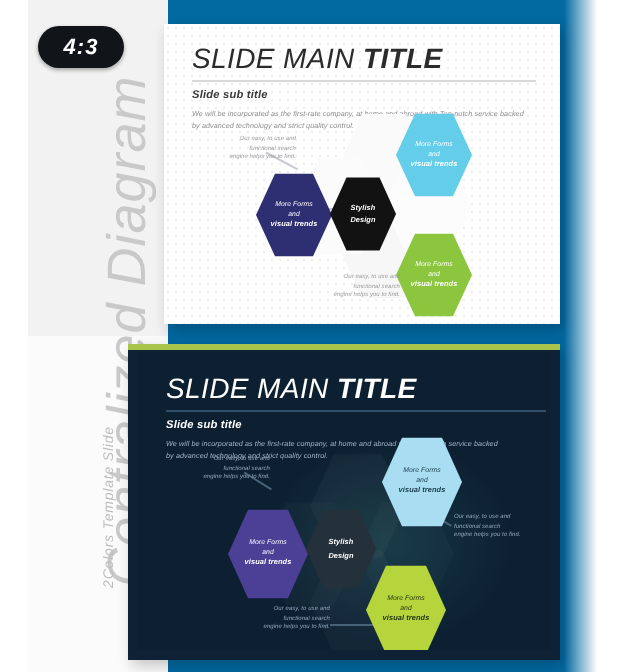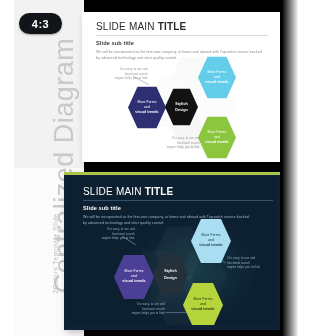--- a/index.html
+++ b/index.html
@@ -2,21 +2,21 @@
 <html><head>
 <meta charset="utf-8">
 <style>
   html,body{margin:0;padding:0;}
   body{
     width:300px;height:336px;overflow:hidden;
     font-family:"Liberation Sans","DejaVu Sans",sans-serif;
     background:#ffffff;
     position:relative;
   }
-  #root{position:absolute;inset:0;background:#000000;}
+  #root{position:absolute;inset:0;background:#0369a1;font-style:italic;}
 
   
   .promo-bg-top{position:absolute;left:0;top:0;width:84px;height:168px;background:#f2f2f2;}
   .promo-bg-bottom{position:absolute;left:0;top:168px;width:84px;height:168px;background:#fbfbfb;}
   .promo-strip{position:absolute;left:0;top:0;width:14px;height:336px;background:#ffffff;}
 
   .ratio-badge{
     position:absolute;left:19px;top:13px;width:43px;height:21px;
     background:#111418;border-radius:11px;
     display:flex;align-items:center;justify-content:center;
@@ -52,21 +52,21 @@
     position:absolute;inset:0;
     background-image:radial-gradient(#e9e9ef 0.6px, transparent 0.7px);
     background-size:4px 4px;opacity:.85;
   }
   .darkglow{
     position:absolute;left:30%;top:28%;width:62%;height:72%;
     background:radial-gradient(ellipse at center, rgba(30,90,95,.40) 0%, rgba(13,32,49,0) 68%);
   }
 
   
-  .s-title{font-size:10px;color:#2b2b2b;letter-spacing:.2px;white-space:nowrap;}
+  .s-title{font-size:14px;color:#2b2b2b;letter-spacing:.2px;white-space:nowrap;}
   .s-title b{font-weight:bold;}
   .s-rule{height:1px;background:#d8d8d8;}
   .s-sub{font-size:5.6px;font-weight:bold;color:#3a3a3a;letter-spacing:.1px;}
   .s-body{font-size:3.6px;color:#8d8d8d;line-height:1.75;letter-spacing:.05px;}
 
   .dk .s-title{color:#ffffff;}
   .dk .s-rule{background:#35506a;}
   .dk .s-sub{color:#ffffff;}
   .dk .s-body{color:#9fb4c6;}
 

